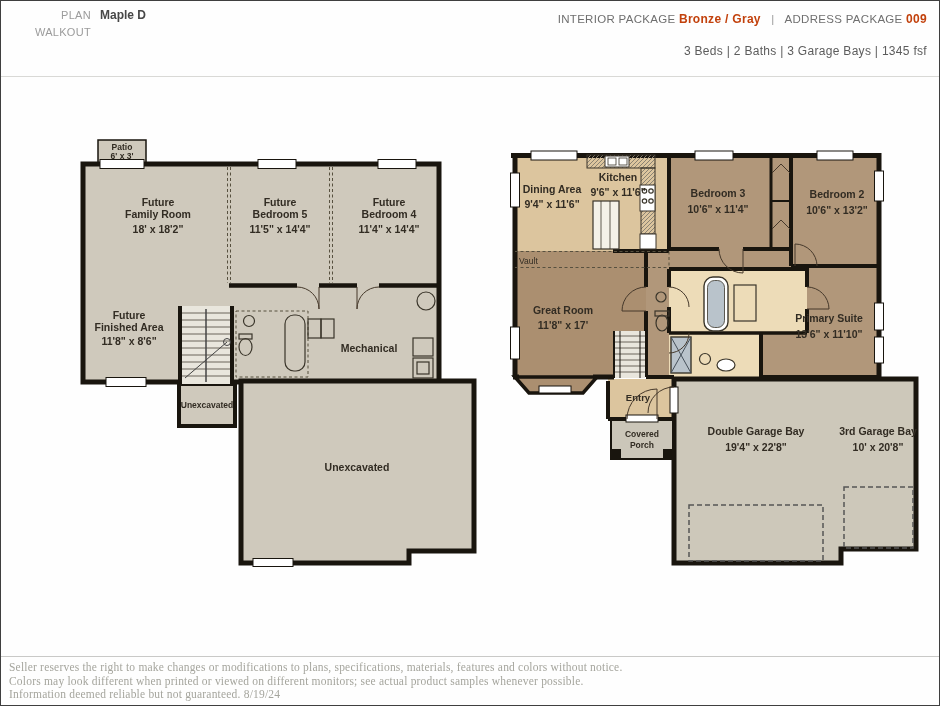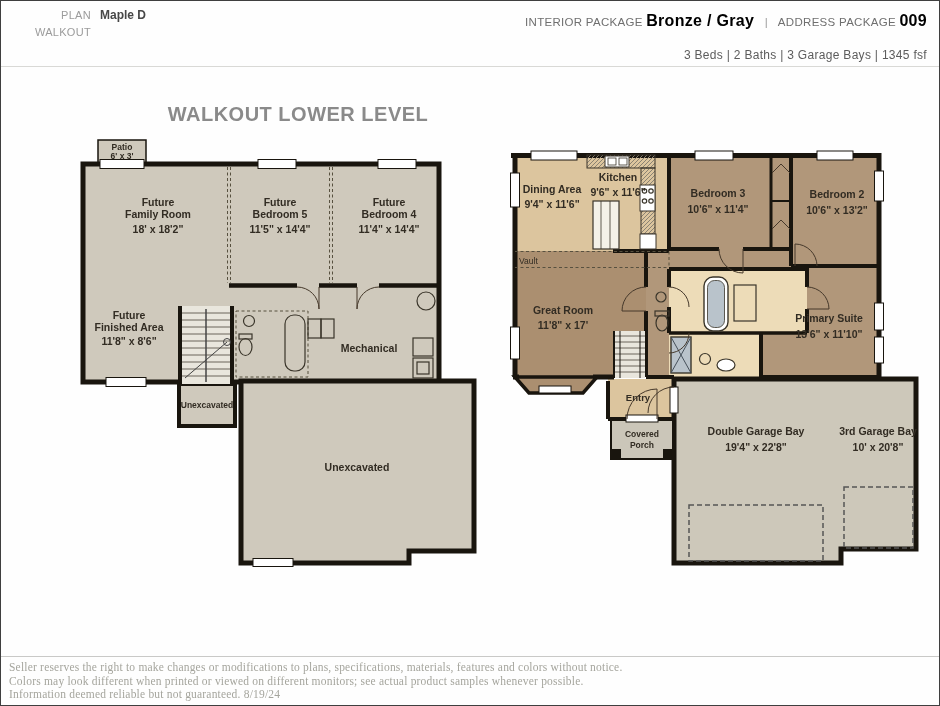--- a/index.html
+++ b/index.html
@@ -1,27 +1,27 @@
 <!DOCTYPE html>
 <html><head>
 <meta charset="utf-8">
 <style>
   html,body{margin:0;padding:0;background:#888;}
   #page{position:relative;width:940px;height:706px;background:#fefefe;border:1px solid #3f3f3f;
         box-sizing:border-box;font-family:"Liberation Sans",sans-serif;overflow:hidden;margin:0 auto;}
 
   
-  .header{position:absolute;left:0;top:0;width:100%;height:66px;border-bottom:1px solid #d9d9d6;box-sizing:border-box;}
+  .header{position:absolute;left:0;top:0;width:100%;height:76px;border-bottom:1px solid #d9d9d6;box-sizing:border-box;}
   .header-left{position:absolute;left:10px;top:6px;}
   .hrow{display:flex;line-height:17px;}
   .hlabel{width:80px;text-align:right;color:#9b9b9b;font-size:11px;letter-spacing:.3px;}
   .hvalue{margin-left:9px;font-weight:bold;color:#474747;font-size:12px;text-align:right;}
   .header-right{position:absolute;right:12px;top:11px;text-align:right;}
   .pkg-line{font-size:11.5px;color:#6f6f6f;letter-spacing:.3px;}
-  .pkg-line b{color:#000000;font-size:16px;}
+  .pkg-line b{color:#c2410c;font-size:12px;}
   .pkg-sep{padding:0 7px;color:#9a9a9a;}
   .specs-line{margin-top:18px;font-size:12px;color:#5c5c5c;letter-spacing:.3px;}
 
   
   .plan-title{position:absolute;top:102px;width:400px;text-align:center;font-size:20px;font-weight:bold;
               color:#8a8a8a;letter-spacing:.5px;}
   #lower-title{left:97px;} #main-title{left:477px;}
 
   .svg-wrap{position:absolute;}
   #lower-svg-wrap{left:78px;top:136px;} #main-svg-wrap{left:508px;top:136px;}
@@ -62,21 +62,20 @@
         <span>INTERIOR PACKAGE</span>
         <b>Bronze / Gray</b>
         <span class="pkg-sep">|</span>
         <span>ADDRESS PACKAGE</span>
         <b>009</b>
       </div>
       <div class="specs-line">3 Beds  |  2 Baths  |  3 Garage Bays  |  1345  fsf</div>
     </div>
   </div>
 
-  <div class="plan-title" id="lower-title">WALKOUT LOWER LEVEL</div>
 
   <div class="svg-wrap" id="lower-svg-wrap">
   <svg width="400" height="432" viewBox="0 0 400 432">
 
     <rect x="19" y="3" width="48" height="24" fill="#cfc9bc" stroke="#19150e" stroke-width="1.5"></rect>
     <text class="small-label" x="43" y="13">Patio</text>
     <text class="small-label" x="43" y="22">6' x 3'</text>
 
     <rect x="4" y="27" width="356" height="218" fill="#cfc9bc" stroke="#19150e" stroke-width="5"></rect>
 

